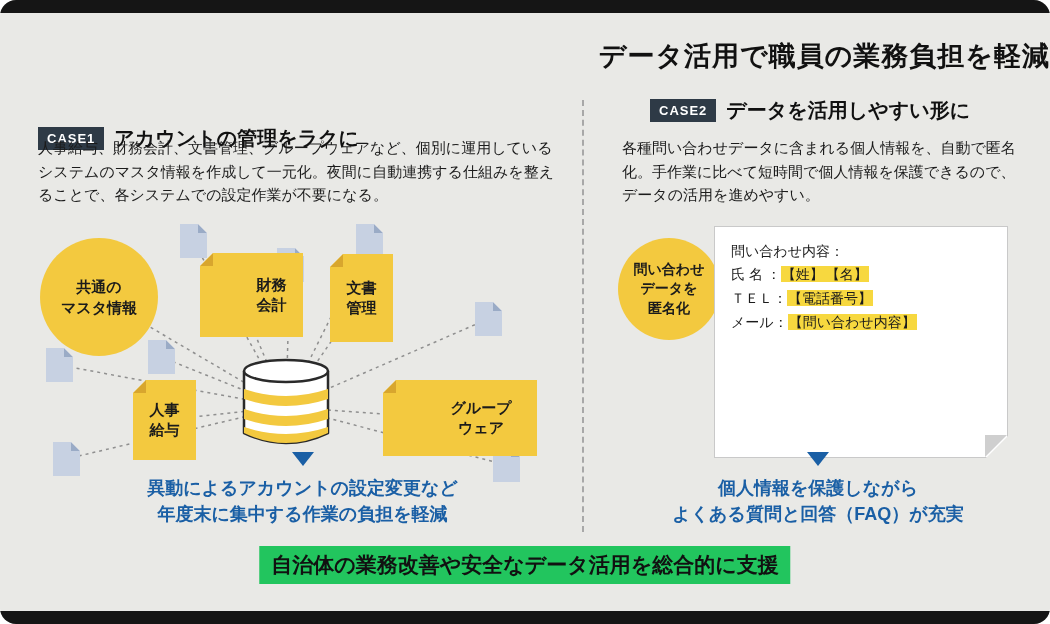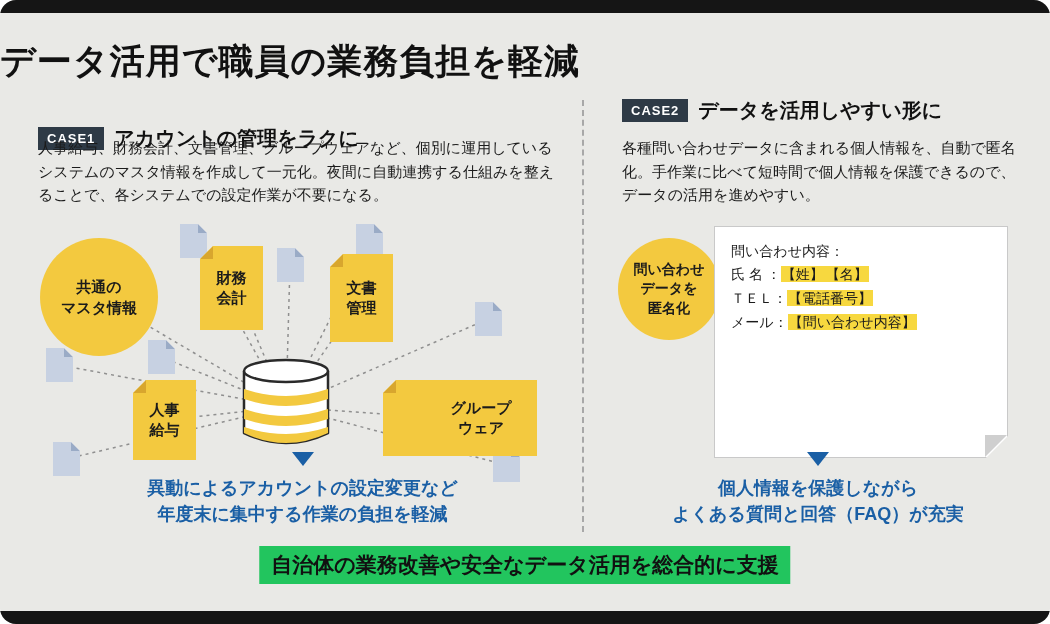--- a/index.html
+++ b/index.html
@@ -4,25 +4,25 @@
 <style>
   html,body{margin:0;padding:0;background:#ffffff;}
   .frame{
     position:relative;width:1050px;height:624px;background:#e9e9e6;
     border-radius:16px;overflow:hidden;
     font-family:"Liberation Sans","DejaVu Sans",sans-serif;color:#1b1b1b;
   }
   .bar{position:absolute;left:0;width:1050px;height:13px;background:#151515;}
   .bar.top{top:0;} .bar.bottom{bottom:0;}
   .title{
-    position:absolute;top:38px;left:0;width:100%;margin:0;text-align:left;
-    font-size:35px;font-weight:800;color:#111;letter-spacing:1px;
+    position:absolute;top:38px;left:0;width:100%;margin:0;text-align:right;
+    font-size:27px;font-weight:800;color:#111;letter-spacing:1px;
   }
   .case-header{position:absolute;display:flex;align-items:center;gap:10px;}
-  .ch1{left:38px;top:97px;margin-top:28px;} .ch2{left:622px;top:97px;}
+  .ch1{left:38px;top:97px;margin-top:28px;} .ch2{left:650px;top:97px;}
   .badge{background:#2e3a46;color:#fff;font-size:13px;font-weight:700;padding:4px 9px;letter-spacing:1px;}
   .case-heading{font-size:20px;font-weight:800;color:#111;}
   .body-text{position:absolute;margin:0;font-size:15px;line-height:1.58;color:#1b1b1b;}
   .bt1{left:38px;top:136px;width:528px;}
   .bt2{left:622px;top:136px;width:398px;}
 
   .diagram{position:absolute;left:30px;top:222px;width:545px;height:250px;}
   .links{position:absolute;left:0;top:0;}
   .circle{
     background:#f3c93f;border-radius:50%;display:flex;align-items:center;justify-content:center;
@@ -31,21 +31,21 @@
   .circle1{position:absolute;left:10px;top:16px;width:118px;height:118px;font-size:15px;line-height:1.4;}
   .circle2{position:absolute;left:618px;top:238px;width:102px;height:102px;font-size:14px;line-height:1.4;}
 
   .ybox{
     position:absolute;background:#f3c93f;display:flex;align-items:center;justify-content:center;
     text-align:center;font-weight:700;font-size:15px;line-height:1.35;white-space:pre-line;
     clip-path:polygon(13px 0,100% 0,100% 100%,0 100%,0 13px);
   }
   .ybox .fold{position:absolute;top:0;left:0;width:13px;height:13px;background:#d8a62e;
     clip-path:polygon(100% 0,0 100%,100% 100%);}
-  .n0{left:170px;top:24px;width:63px;height:84px;}
+  .n0{left:170px;top:31px;width:63px;height:84px;padding-left:40px;}
   .n1{left:300px;top:32px;width:63px;height:88px;}
   .n2{left:103px;top:158px;width:63px;height:80px;}
   .n3{left:353px;top:158px;width:112px;height:76px;padding-left:42px;}
 
   .doc{position:absolute;width:27px;height:34px;background:#c7d1e2;
     clip-path:polygon(0 0,calc(100% - 9px) 0,100% 9px,100% 100%,0 100%);}
   .doc .dfold{position:absolute;top:0;right:0;width:9px;height:9px;background:#9aabc6;
     clip-path:polygon(0 0,100% 100%,0 100%);}
 
   .cyl{position:absolute;left:208px;top:133px;width:96px;height:100px;}

